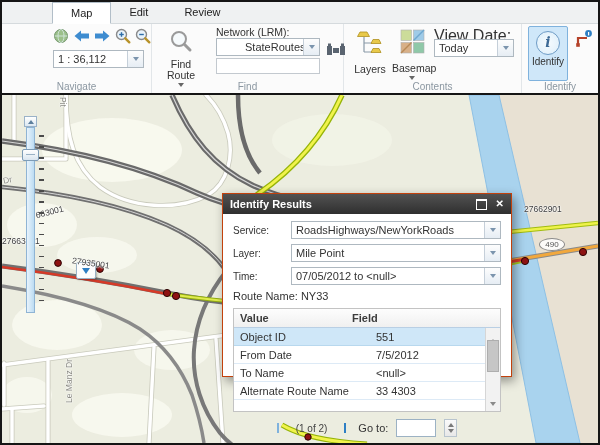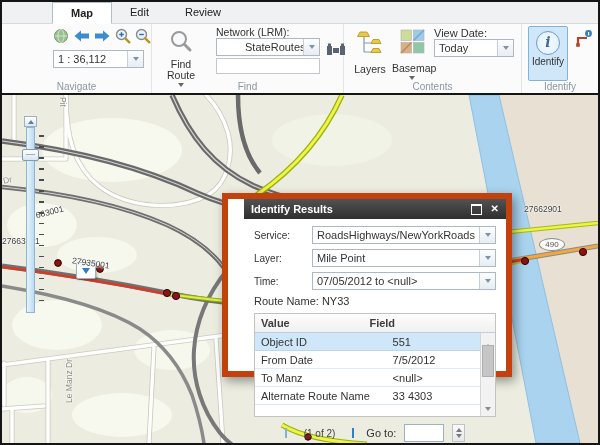--- a/index.html
+++ b/index.html
@@ -2,21 +2,21 @@
 <html><head>
 <meta charset="utf-8">
 <style>
   html,body{margin:0;padding:0;background:#888;}
   .screen{width:600px;height:445px;position:relative;border:2px solid #151515;box-sizing:border-box;
     background:#fff;font-family:"Liberation Sans",sans-serif;overflow:hidden;}
   
   .ribbon{position:absolute;top:0;left:0;width:596px;height:91px;background:#fbfbfb;}
   .tabstrip{height:22px;background:#eff1f2;border-bottom:1px solid #d5dadd;display:flex;padding-left:50px;box-sizing:border-box;}
   .tab{padding:4px 18px 0 18px;font-size:11px;color:#222;cursor:default;}
-  .tab.sel{background:#fff;border:1px solid #b2bec8;border-bottom:1px solid #fff;margin-bottom:-1px;font-weight:bold;}
+  .tab.sel{background:#fff;border:1px solid #b2bec8;border-bottom:1px solid #fff;margin-bottom:-1px;font-weight:normal;}
   .groups{display:flex;height:69px;}
   .group{position:relative;height:100%;border-right:1px solid #e2e6e9;box-sizing:border-box;}
   .g-nav{width:150px}.g-find{width:192px}.g-cont{width:178px}.g-id{width:76px;border-right:none}
   .group-label{position:absolute;bottom:1px;left:0;right:0;text-align:center;font-size:10px;color:#8b97a1;}
   .explore{position:absolute;left:2px;top:6px;width:46px;text-align:center;}
   .orb-wrap{position:relative;width:30px;height:24px;margin:0 auto;}
   .orb{position:absolute;left:6px;top:3px;width:18px;height:17px;border-radius:50%;
     background:radial-gradient(circle at 35% 30%,#d9edfb,#5aa0d8 55%,#29679f);}
   .tri{position:absolute;width:0;height:0;}
   .tri.up{left:12px;top:-2px;border-left:4px solid transparent;border-right:4px solid transparent;border-bottom:5px solid #2b2b2b;}
@@ -34,21 +34,21 @@
   .combo-btn i{width:0;height:0;border-left:3.5px solid transparent;border-right:3.5px solid transparent;border-top:4px solid #7b94ad;}
   .findroute{position:absolute;left:8px;top:5px;width:42px;text-align:center;}
   .fr-label{font-size:10.5px;color:#333;line-height:11px;margin-top:2px;}
   .caret{width:0;height:0;border-left:3.5px solid transparent;border-right:3.5px solid transparent;border-top:4px solid #666;margin:2px auto 0;}
   .net-label{position:absolute;left:64px;top:2px;font-size:10.5px;color:#333;}
   .net-combo{position:absolute;left:64px;top:14px;width:104px;padding-left:24px;}
   .route-box{position:absolute;left:64px;top:34px;width:104px;height:16px;border:1px solid #c3c9cf;background:#fff;box-sizing:border-box;}
   .binocs{position:absolute;left:174px;top:17px;}
   .tool{position:absolute;text-align:center;width:40px;}
   .t-layers{left:6px;top:5px;} .t-basemap{left:48px;top:5px;}
-  .vd-label{position:absolute;left:90px;top:3px;font-size:11px;color:#333;}
+  .vd-label{position:absolute;left:90px;top:3px;font-size:16px;color:#333;}
   .vd-combo{position:absolute;left:90px;top:15px;width:80px;}
   .id-btn{position:absolute;left:6px;top:2px;width:40px;height:55px;background:#cfe7f9;border:1px solid #7fb2dd;
     border-radius:2px;text-align:center;box-sizing:border-box;}
   .id-circle{width:24px;height:24px;margin:4px auto 1px;border-radius:50%;border:1.5px solid #6f9cc6;
     background:radial-gradient(#f6fbfe,#dcEEfa);box-sizing:border-box;font-family:"DejaVu Serif",serif;
     font-style:italic;font-weight:bold;font-size:14px;color:#3d6a96;line-height:20px;}
   .id-label{font-size:10px;color:#333;}
   .routeinfo{position:absolute;left:53px;top:5px;}
   
   .map{position:absolute;top:91px;left:0;width:596px;height:350px;border-top:2px solid #151515;box-sizing:border-box;
@@ -68,22 +68,22 @@
     border:1px solid #9ab2c8;box-sizing:border-box;text-align:center;}
   .sl-up i{display:block;margin:2.5px auto 0;width:0;height:0;border-left:3px solid transparent;border-right:3px solid transparent;border-bottom:4px solid #5d7f9d;}
   .sl-track{position:absolute;left:4px;top:11px;width:9px;height:186px;border:1px solid #8fb4d4;box-sizing:border-box;
     background:linear-gradient(to right,#e8f3fc,#bcdcf2);}
   .sl-ticks{position:absolute;left:17px;top:19px;width:5px;height:172px;
     background:repeating-linear-gradient(to bottom,#4a4a4a 0 1.5px,transparent 1.5px 11px);}
   .sl-thumb{position:absolute;left:0;top:33px;width:17px;height:12px;background:linear-gradient(#ffffff,#d9e5ef);
     border:1px solid #7d9cb6;border-radius:2px;box-sizing:border-box;}
   .sl-thumb::after{content:"";display:block;margin:4px 3px 0;height:1px;background:#9ab2c6;}
   
-  .dialog{position:absolute;left:220px;top:98px;width:290px;height:184px;background:#fff;border:6px solid #c2410c;
-    box-sizing:border-box;z-index:10;box-shadow:3px 4px 10px rgba(0,0,0,.4);padding-left:16px;}
+  .dialog{position:absolute;left:220px;top:98px;width:290px;height:184px;background:#fff;border:1px solid #c2410c;
+    box-sizing:border-box;z-index:10;box-shadow:3px 4px 10px rgba(0,0,0,.4);}
   .d-title{height:20px;background:linear-gradient(#525252,#2f2f2f);display:flex;align-items:center;padding:0 7px;}
   .d-title-text{flex:1;color:#fff;font-size:11px;font-weight:bold;}
   .d-max{width:9px;height:8px;border:1px solid #fff;border-top-width:2px;margin-right:9px;}
   .d-close{color:#fff;font-size:10px;font-weight:bold;line-height:10px;}
   .d-body{padding:7px 10px 5px 10px;}
   .frow{display:flex;align-items:center;margin-bottom:5px;}
   .flabel{width:58px;font-size:10px;color:#333;}
   .frow .combo{flex:1;}
   .routename{font-size:11px;color:#333;margin:2px 0 6px 0;}
   .tbl{position:relative;border:1px solid #c3c3c3;height:104px;overflow:hidden;box-sizing:border-box;}
@@ -408,21 +408,21 @@
           </div>
           <div class="tr sel">
             <div class="td f">Object ID</div>
             <div class="td v">551</div>
           </div>
           <div class="tr">
             <div class="td f">From Date</div>
             <div class="td v">7/5/2012</div>
           </div>
           <div class="tr">
-            <div class="td f">To Manz</div>
+            <div class="td f">To Name</div>
             <div class="td v">&lt;null&gt;</div>
           </div>
           <div class="tr">
             <div class="td f">Alternate Route Name</div>
             <div class="td v">33 4303</div>
           </div>
           <div class="tr partial"></div>
           <div class="vscroll">
             <div class="vs-up"><i></i></div>
             <div class="vs-thumb"></div>

